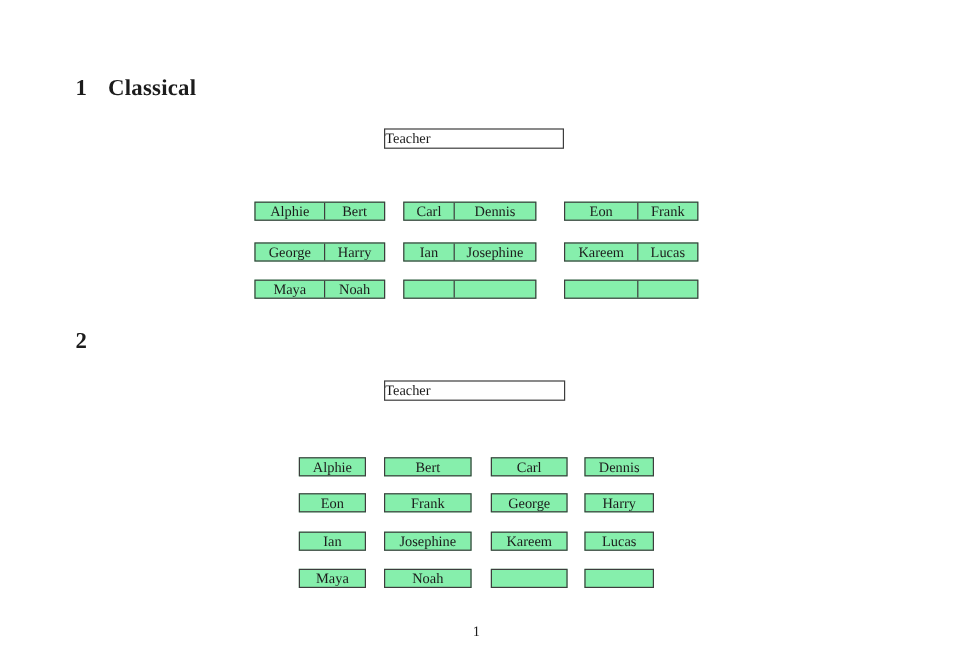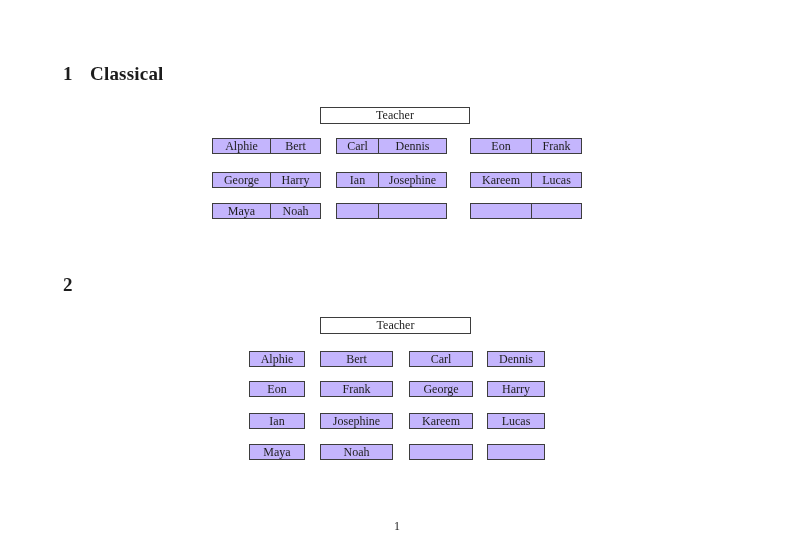--- a/index.html
+++ b/index.html
@@ -19,34 +19,35 @@
   }
   .sh1 { top:64px; }
   .sh2 { top:275px; }
   .section-heading .num { width:27px; }
 
   .teacher {
     position:absolute;
     height:17px;
     border:1px solid #3d3d3d;
     box-sizing:border-box;
-    display:flex; align-items:center; justify-content:center;
+    display:flex; align-items:center; 
     font-size:12px;
     background:#ffffff;
   }
   .t1 { left:320px; top:107px; width:150px; }
   .t2 { left:320px; top:317px; width:151px; }
 
   .desk {
     position:absolute;
     height:16px;
     border:1px solid #3d3d3d;
     box-sizing:border-box;
     display:flex; align-items:stretch;
-    background:#c4b5fd;
+    background:#86efac;
+    margin-top:30px;
   }
   .cell {
     display:flex; align-items:center; justify-content:center;
     font-size:12px; line-height:1;
     white-space:nowrap;
     overflow:hidden;
   }
   .lc { border-right:1px solid #3d3d3d; }
   .rc { flex:1; }
   .single .cell { flex:1; }

